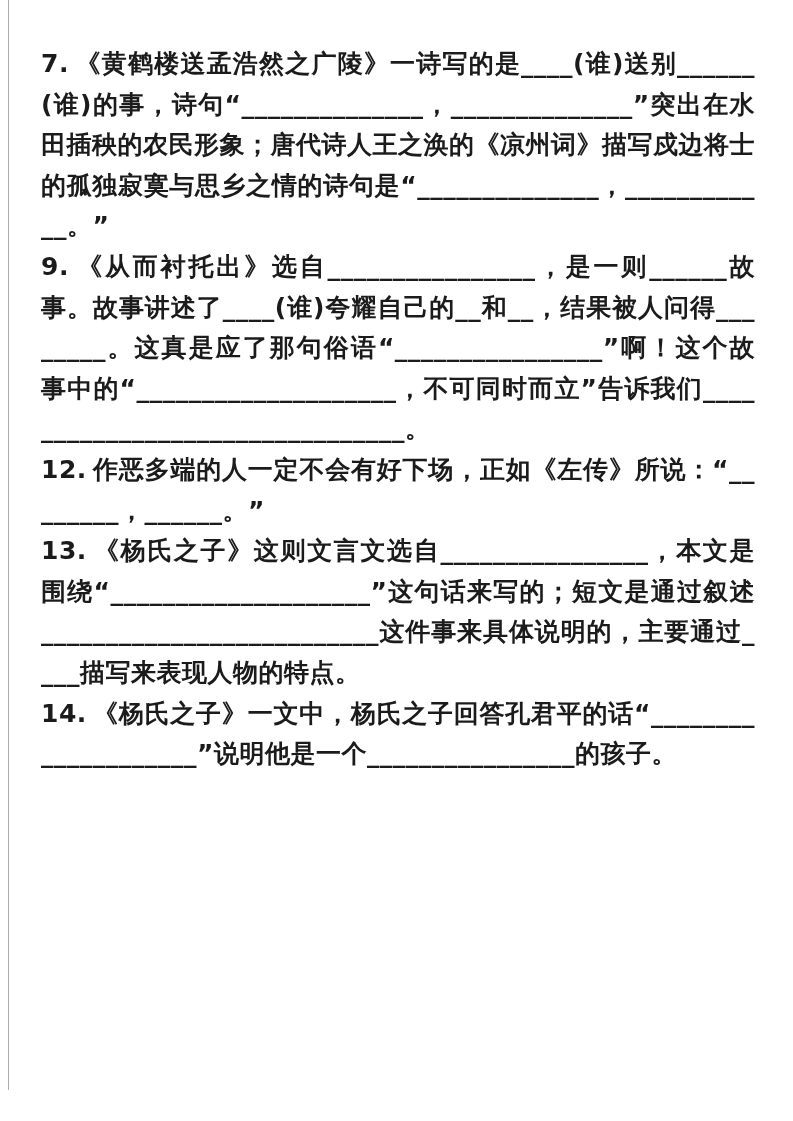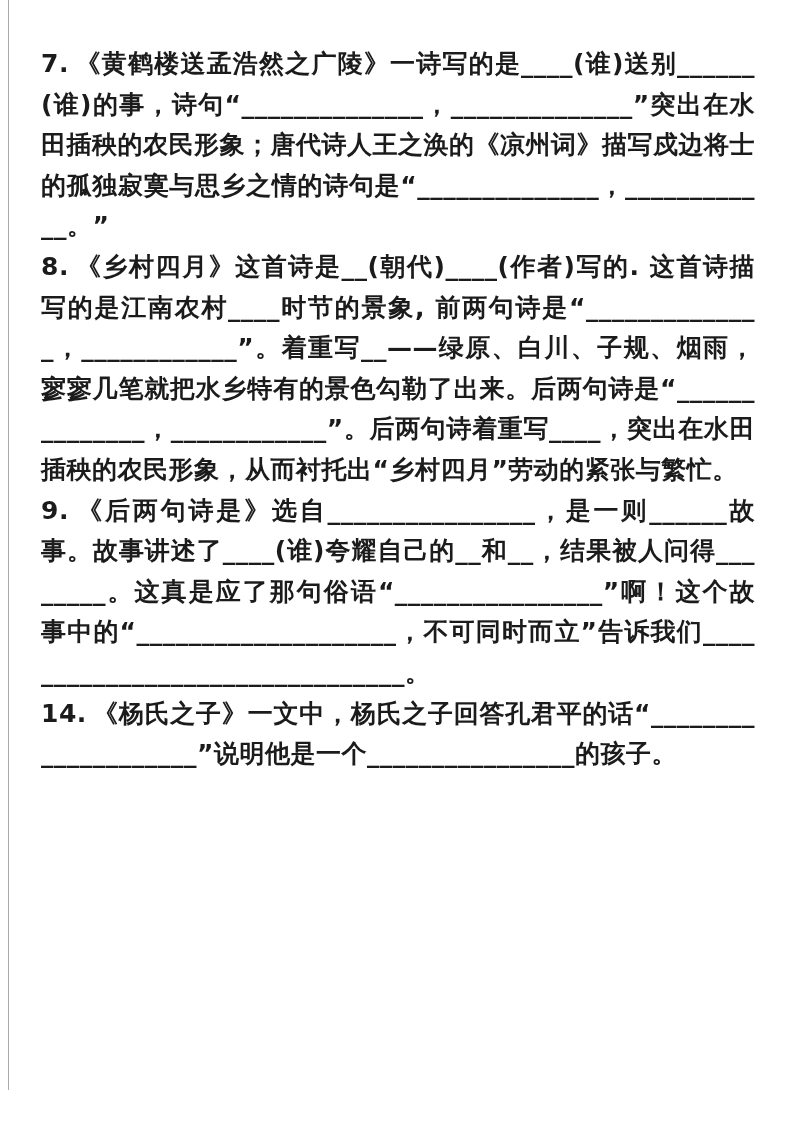--- a/index.html
+++ b/index.html
@@ -53,24 +53,25 @@
 </style>
 </head>
 <body>
 
 <div class="page">
   <div class="scan-edge-line"></div>
   <div class="content">
 
     <p class="q"><span class="qnum">7.</span><span class="qtext">《黄鹤楼送孟浩然之广陵》一诗写的是____(谁)送别______(谁)的事，诗句“______________，______________”突出在水田插秧的农民形象；唐代诗人王之涣的《凉州词》描写戍边将士的孤独寂寞与思乡之情的诗句是“______________，____________。”</span></p>
 
-    <p class="q"><span class="qnum">8.</span><span class="qtext">《乡村四月》这首诗是__(朝代)____(作者)写的. 这首诗描写的是江南农村____时节的景象, 前两句诗是“______________，____________”。着重写__——绿原、白川、子规、烟雨，寥寥几笔就把水乡特有的景色勾勒了出来。后两句诗是“______________，____________”。后两句诗着重写____，突出在水田插秧的农民形象，从而衬托出“乡村四月”劳动的紧张与繁忙。</span></p>
 
-    <p class="q"><span class="qnum">9.</span><span class="qtext">《后两句诗是》选自________________，是一则______故事。故事讲述了____(谁)夸耀自己的__和__，结果被人问得________。这真是应了那句俗语“________________”啊！这个故事中的“____________________，不可同时而立”告诉我们________________________________。</span></p>
+    <p class="q"><span class="qnum">9.</span><span class="qtext">《从而衬托出》选自________________，是一则______故事。故事讲述了____(谁)夸耀自己的__和__，结果被人问得________。这真是应了那句俗语“________________”啊！这个故事中的“____________________，不可同时而立”告诉我们________________________________。</span></p>
 
 
 
+    <p class="q"><span class="qnum">12.</span><span class="qtext">作恶多端的人一定不会有好下场，正如《左传》所说：“________，______。”</span></p>
 
+    <p class="q"><span class="qnum">13.</span><span class="qtext">《杨氏之子》这则文言文选自________________，本文是围绕“____________________”这句话来写的；短文是通过叙述__________________________这件事来具体说明的，主要通过____描写来表现人物的特点。</span></p>
 
     <p class="q"><span class="qnum">14.</span><span class="qtext">《杨氏之子》一文中，杨氏之子回答孔君平的话“____________________”说明他是一个________________的孩子。</span></p>
 
   </div>
 </div>
 
 </body></html>

